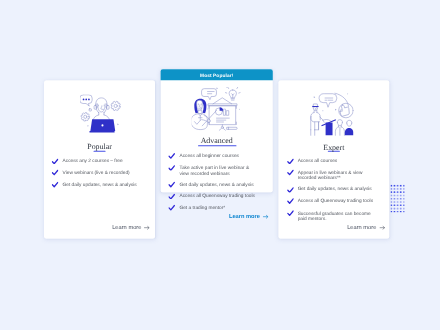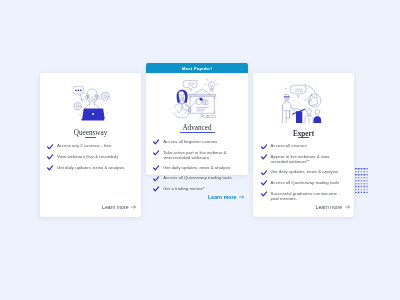--- a/index.html
+++ b/index.html
@@ -70,21 +70,21 @@
 
  <path d="M11.0 22.400000000000006 h19.4 l1.6 10.6 h-22.6 z" fill="#2f30c8"></path>
  <path d="M8.599999999999994 33.0 h22.8 v1.5 h-22.8 z" fill="#2f30c8"></path>
  <circle cx="20.400000000000006" cy="28.0" r="0.95" fill="#ffffff"></circle>
  <g fill="#9aa1d2">
   <path d="M6.5 28.0 l1.4 0 l-0.7 1.2 z"></path>
   <path d="M34.0 26.200000000000003 l1.3 0.8 l-1.3 0.8 z"></path>
  </g>
 </svg></div>
     <div class="title" style="top:57.3px;">
-      <span>Queensway</span>
+      <span>Popular</span>
       <div class="uline" style="width:10.7px;"></div>
     </div>
     <div class="feats" style="left:6.8px;top:70.4px;width:81px;">
       <div class="feat" style="margin-bottom:4.9px">
           <svg class="chk" width="6.2" height="5.6" viewBox="0 0 12.4 11.2">
             <path d="M1.3 6.0 L4.6 9.6 L11.2 1.6" fill="none" stroke="#3029d8" stroke-width="2.4" stroke-linecap="round" stroke-linejoin="round"></path>
           </svg>
           <div class="ftxt">Access any 2 courses – free</div>
         </div>
       <div class="feat" style="margin-bottom:4.9px">
@@ -275,21 +275,21 @@
  <path d="M35.9 32.3 c-1.9 0.6 -2.9 2.1 -2.9 4.4 l0 2.299999999999997 h7.699999999999989 l0 -2.299999999999997 c0 -2.3 -1.0 -3.8 -2.9 -4.4 z" fill="#2f30c8"></path>
  <g fill="#9aa1d2">
             <path d="M4.8 3.6 l1.3 0.8 l-1.3 0.8 z"></path>
             <path d="M24.2 14.9 l1.3 0.8 l-1.3 0.8 z"></path>
           </g>
  <g fill="#c4cae6">
             <circle cx="35.5" cy="1.3" r="0.5"></circle>
             <circle cx="13.0" cy="16.6" r="0.5"></circle>
           </g>
 </svg></div>
-    <div class="title" style="top:57.6px;font-weight:bold;">
+    <div class="title" style="top:57.6px;">
       <span>Expert</span>
       <div class="uline" style="width:11.2px;"></div>
     </div>
     <div class="feats" style="left:7.5px;top:70.4px;width:81px;">
       <div class="feat" style="margin-bottom:4.9px">
           <svg class="chk" width="6.2" height="5.6" viewBox="0 0 12.4 11.2">
             <path d="M1.3 6.0 L4.6 9.6 L11.2 1.6" fill="none" stroke="#3029d8" stroke-width="2.4" stroke-linecap="round" stroke-linejoin="round"></path>
           </svg>
           <div class="ftxt">Access all courses</div>
         </div>

